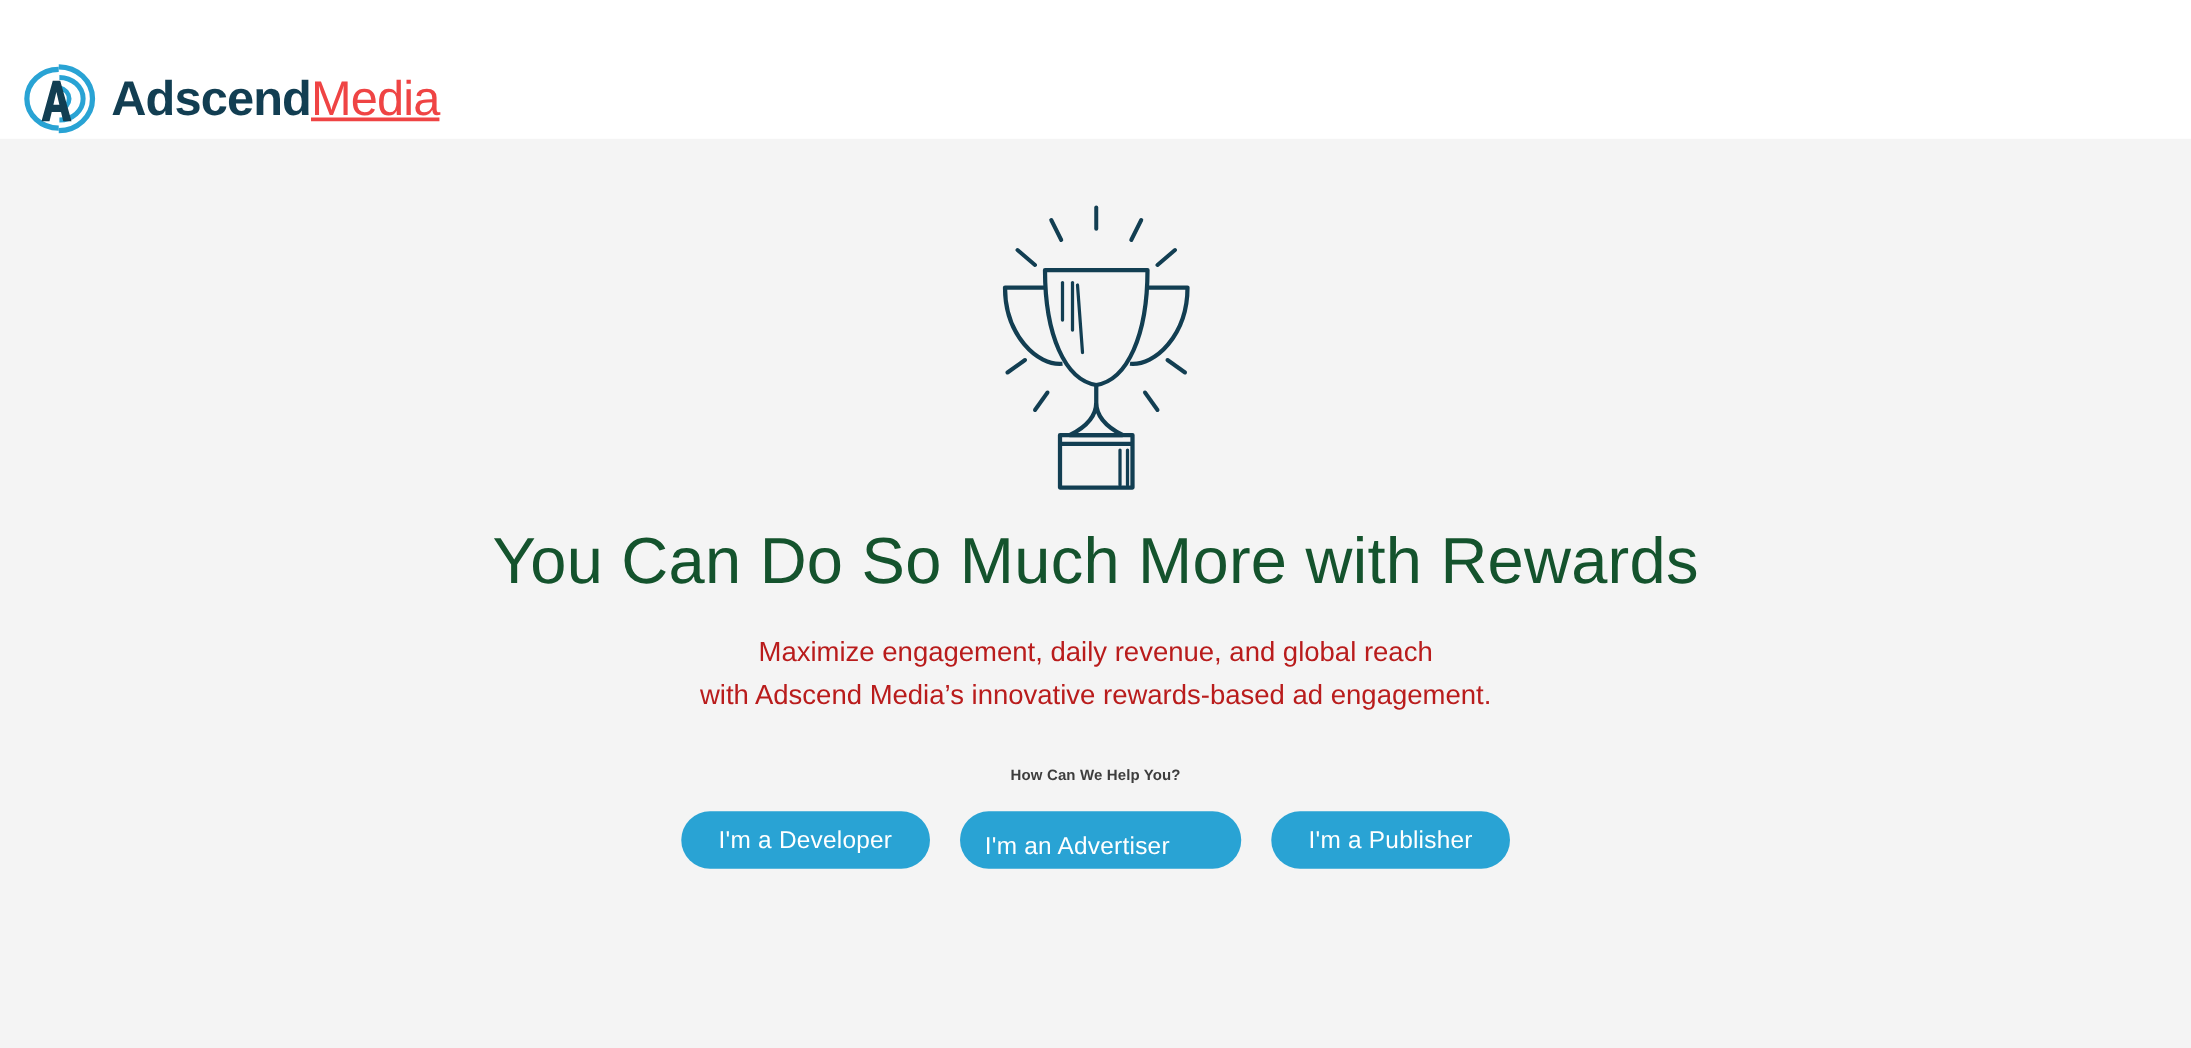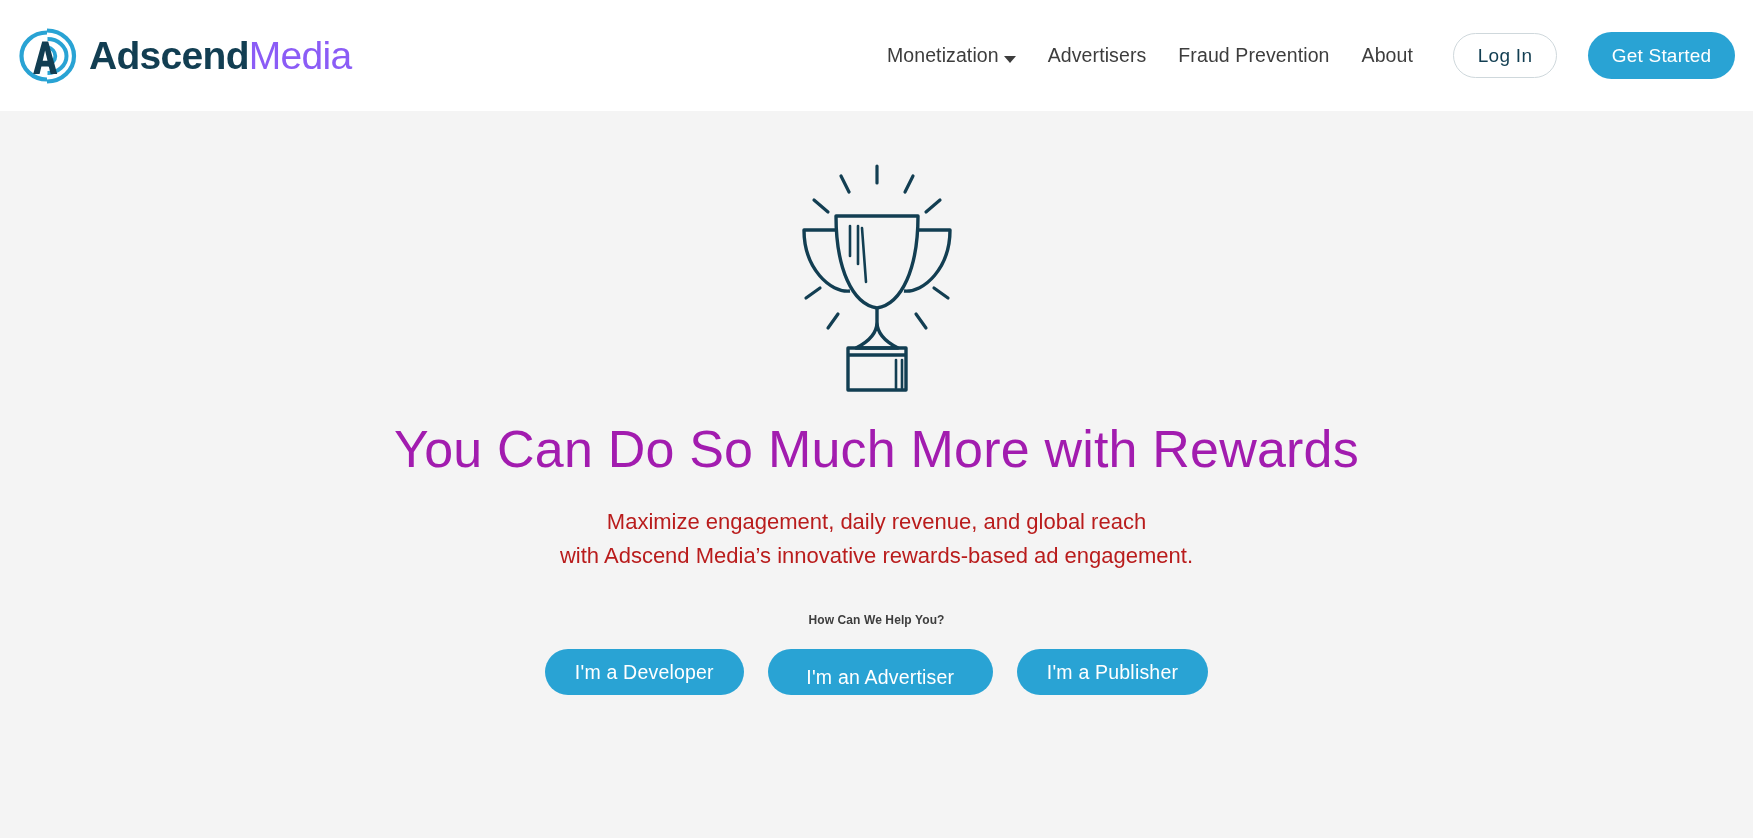--- a/index.html
+++ b/index.html
@@ -15,21 +15,21 @@
     background: #f4f4f4;
     color: #123e52;
     -webkit-font-smoothing: antialiased;
   }
 
   
   .site-header {
     height: 111px;
     background: #ffffff;
     display: flex;
-    align-items: center;
+    align-items: flex-end;
     padding: 0 18px 0 14px;
     position: relative;
   }
 
   .logo {
     display: flex;
     align-items: center;
     gap: 9px;
     height: 64px;
     cursor: pointer;
@@ -50,21 +50,22 @@
     white-space: nowrap;
     display: flex;
     align-items: baseline;
   }
   .logo-word-primary {
     font-weight: 700;
     color: #123e52;
   }
   .logo-word-secondary {
     font-weight: 400;
-    color: #8b5cf6;
+    color: #ef4444;
+    text-decoration: underline;
   }
 
   .header-nav {
     margin-left: auto;
     display: flex;
     align-items: center;
     gap: 0;
   }
 
   .nav-link {
@@ -137,21 +138,21 @@
     width: 190px;
     height: 240px;
     display: block;
     margin: 0 auto;
   }
 
   .hero-title {
     margin-top: 22px;
     font-size: 52px;
     font-weight: 400;
-    color: #a21caf;
+    color: #14532d;
     letter-spacing: 0.2px;
     line-height: 1.12;
   }
 
   .hero-subtitle {
     margin-top: 27px;
     font-size: 22px;
     line-height: 34px;
     color: #b91c1c;
     font-weight: 400;
@@ -179,21 +180,21 @@
     background: #29a3d4;
     color: #ffffff;
     font-family: "Liberation Sans", sans-serif;
     font-size: 19.5px;
     letter-spacing: 0.2px;
     cursor: pointer;
     height: 46px;
     line-height: 46px;
     padding: 0 30px;
     white-space: nowrap;
-    text-align: center;
+    text-align: left;
   }
 
   .cta-btn.wrapping {
     white-space: normal;
     width: 225px;
     padding: 0 20px;
     line-height: 28px;
     padding-top: 9px;
     overflow: visible;
   }
@@ -211,38 +212,20 @@
       <path d="M33.5 20 A11.5 9.5 0 0 1 33.5 38" fill="none" stroke="#29a3d4" stroke-width="3.8"></path>
       <path d="M19.2 47 L28.2 14.5 L34.2 14.5 L43.2 47 L36.6 47 L34.8 39.5 L27.4 39.5 L25.6 47 Z
                M28.7 33.8 L33.5 33.8 L31.1 23.6 Z" fill="#123e52"></path>
     </svg>
     <span class="logo-wordmark">
       <span class="logo-word-primary">Adscend</span>
         <span class="logo-word-secondary">Media</span>
     </span>
   </a>
 
-  <nav class="header-nav">
-    <a class="nav-link">
-      <span>Monetization</span>
-      <span class="caret"></span>
-    </a>
-    <a class="nav-link">
-      <span>Advertisers</span>
-    </a>
-    <a class="nav-link">
-      <span>Fraud Prevention</span>
-    </a>
-    <a class="nav-link">
-      <span>About</span>
-    </a>
-
-    <button class="btn-login">Log In</button>
-    <button class="btn-getstarted">Get Started</button>
-  </nav>
 </header>
 
 <main class="hero">
 
   <svg class="hero-icon" viewBox="0 0 190 240">
     <g fill="none" stroke="#123e52" stroke-width="3.2" stroke-linecap="round">
       <line x1="95" y1="8" x2="95" y2="25"></line>
       <line x1="59" y1="18" x2="67" y2="34"></line>
       <line x1="131" y1="18" x2="123" y2="34"></line>
       <line x1="32" y1="42" x2="46" y2="54"></line>

